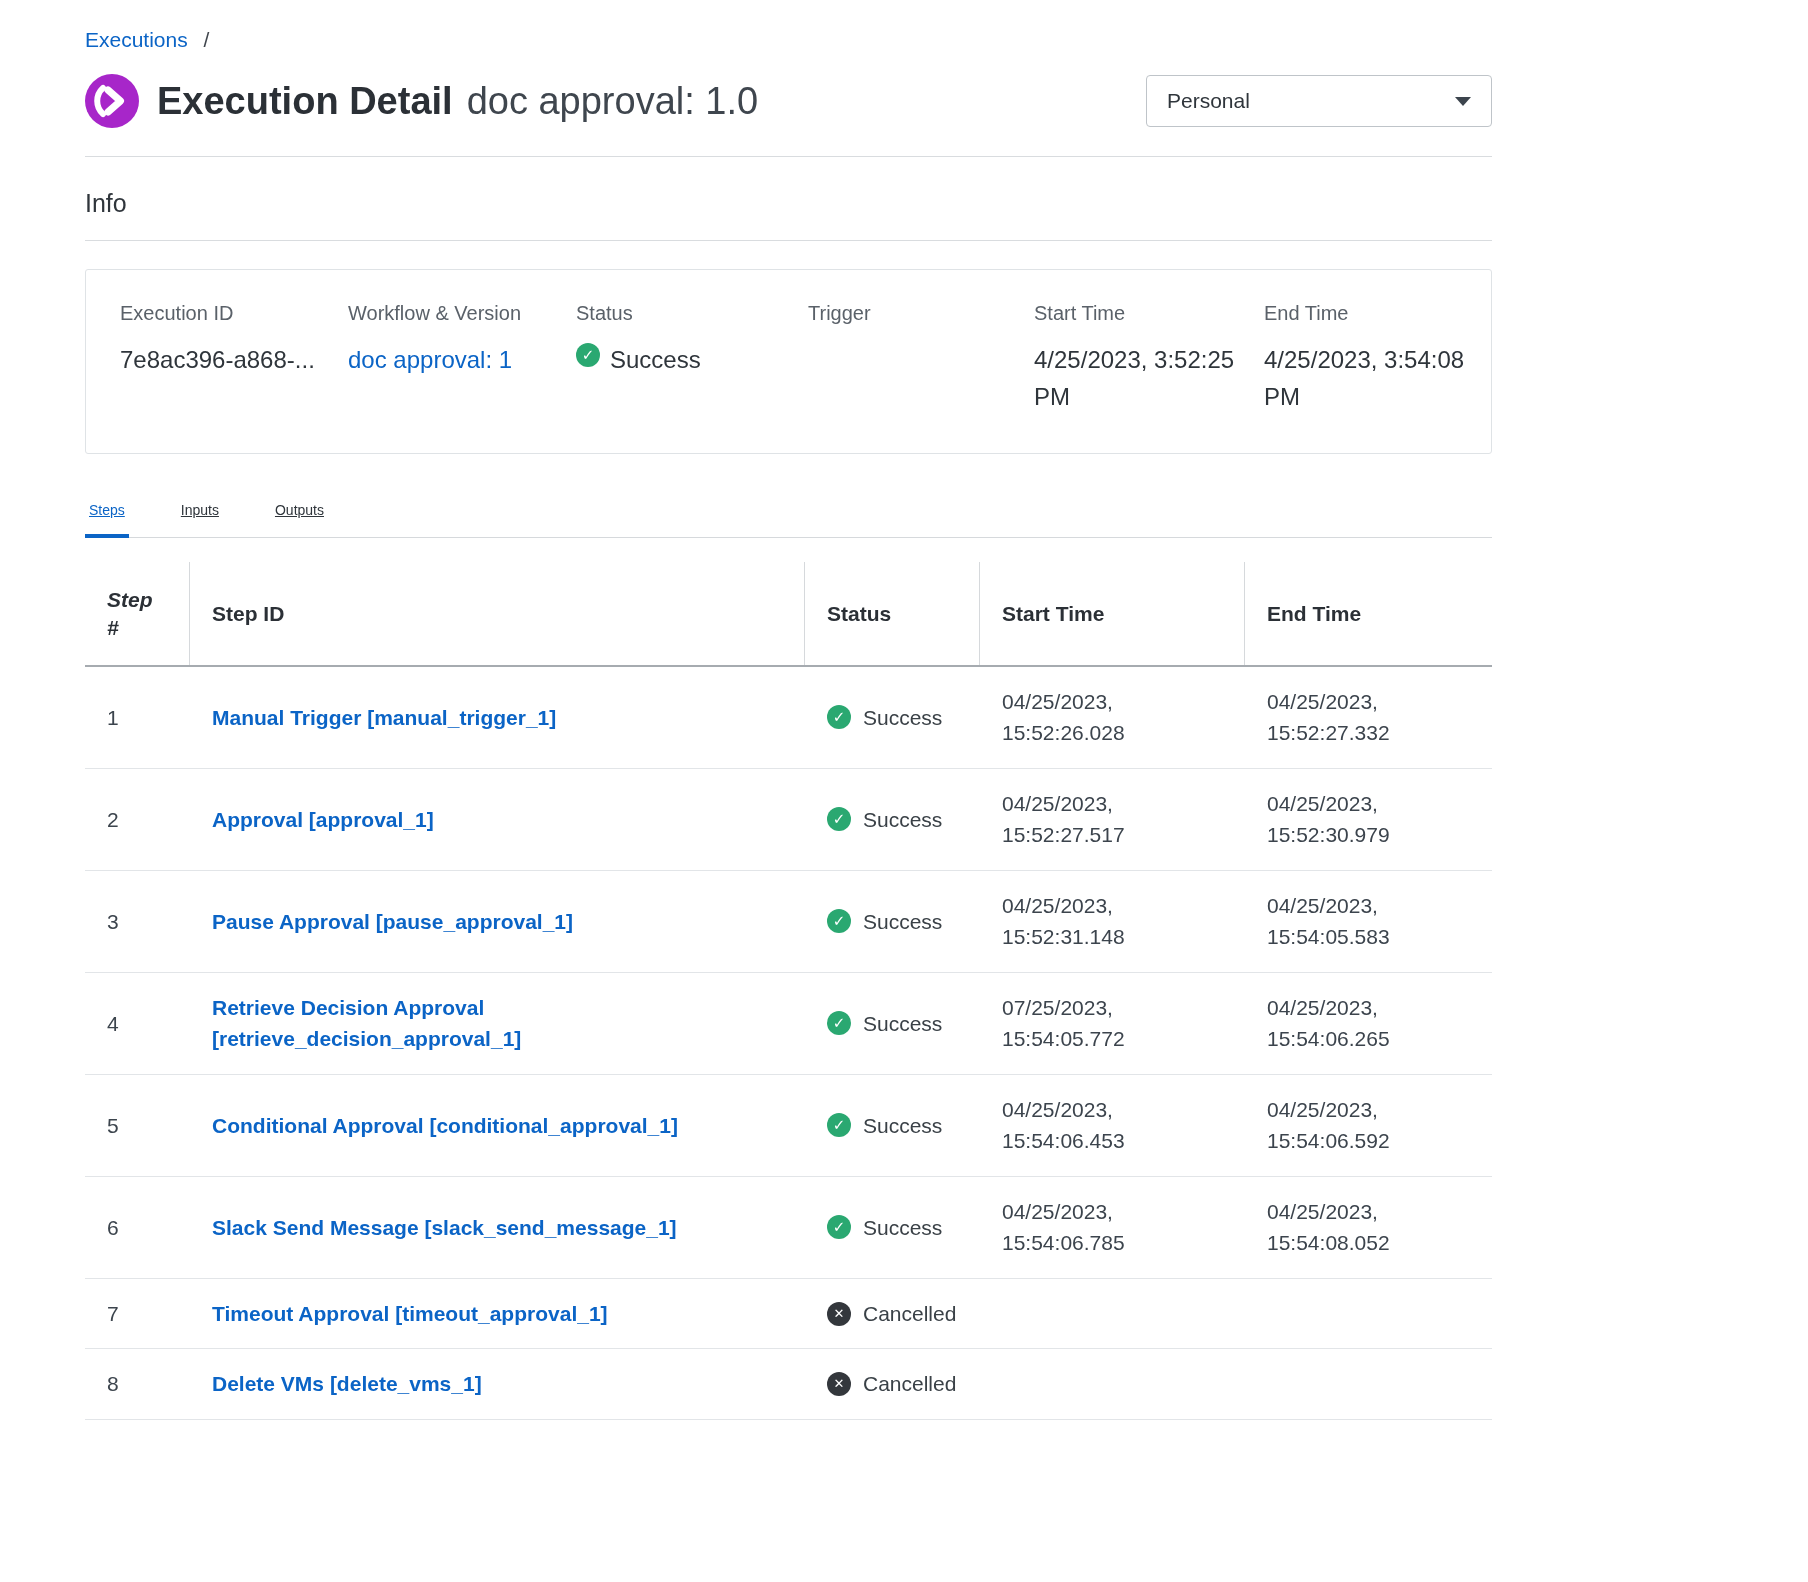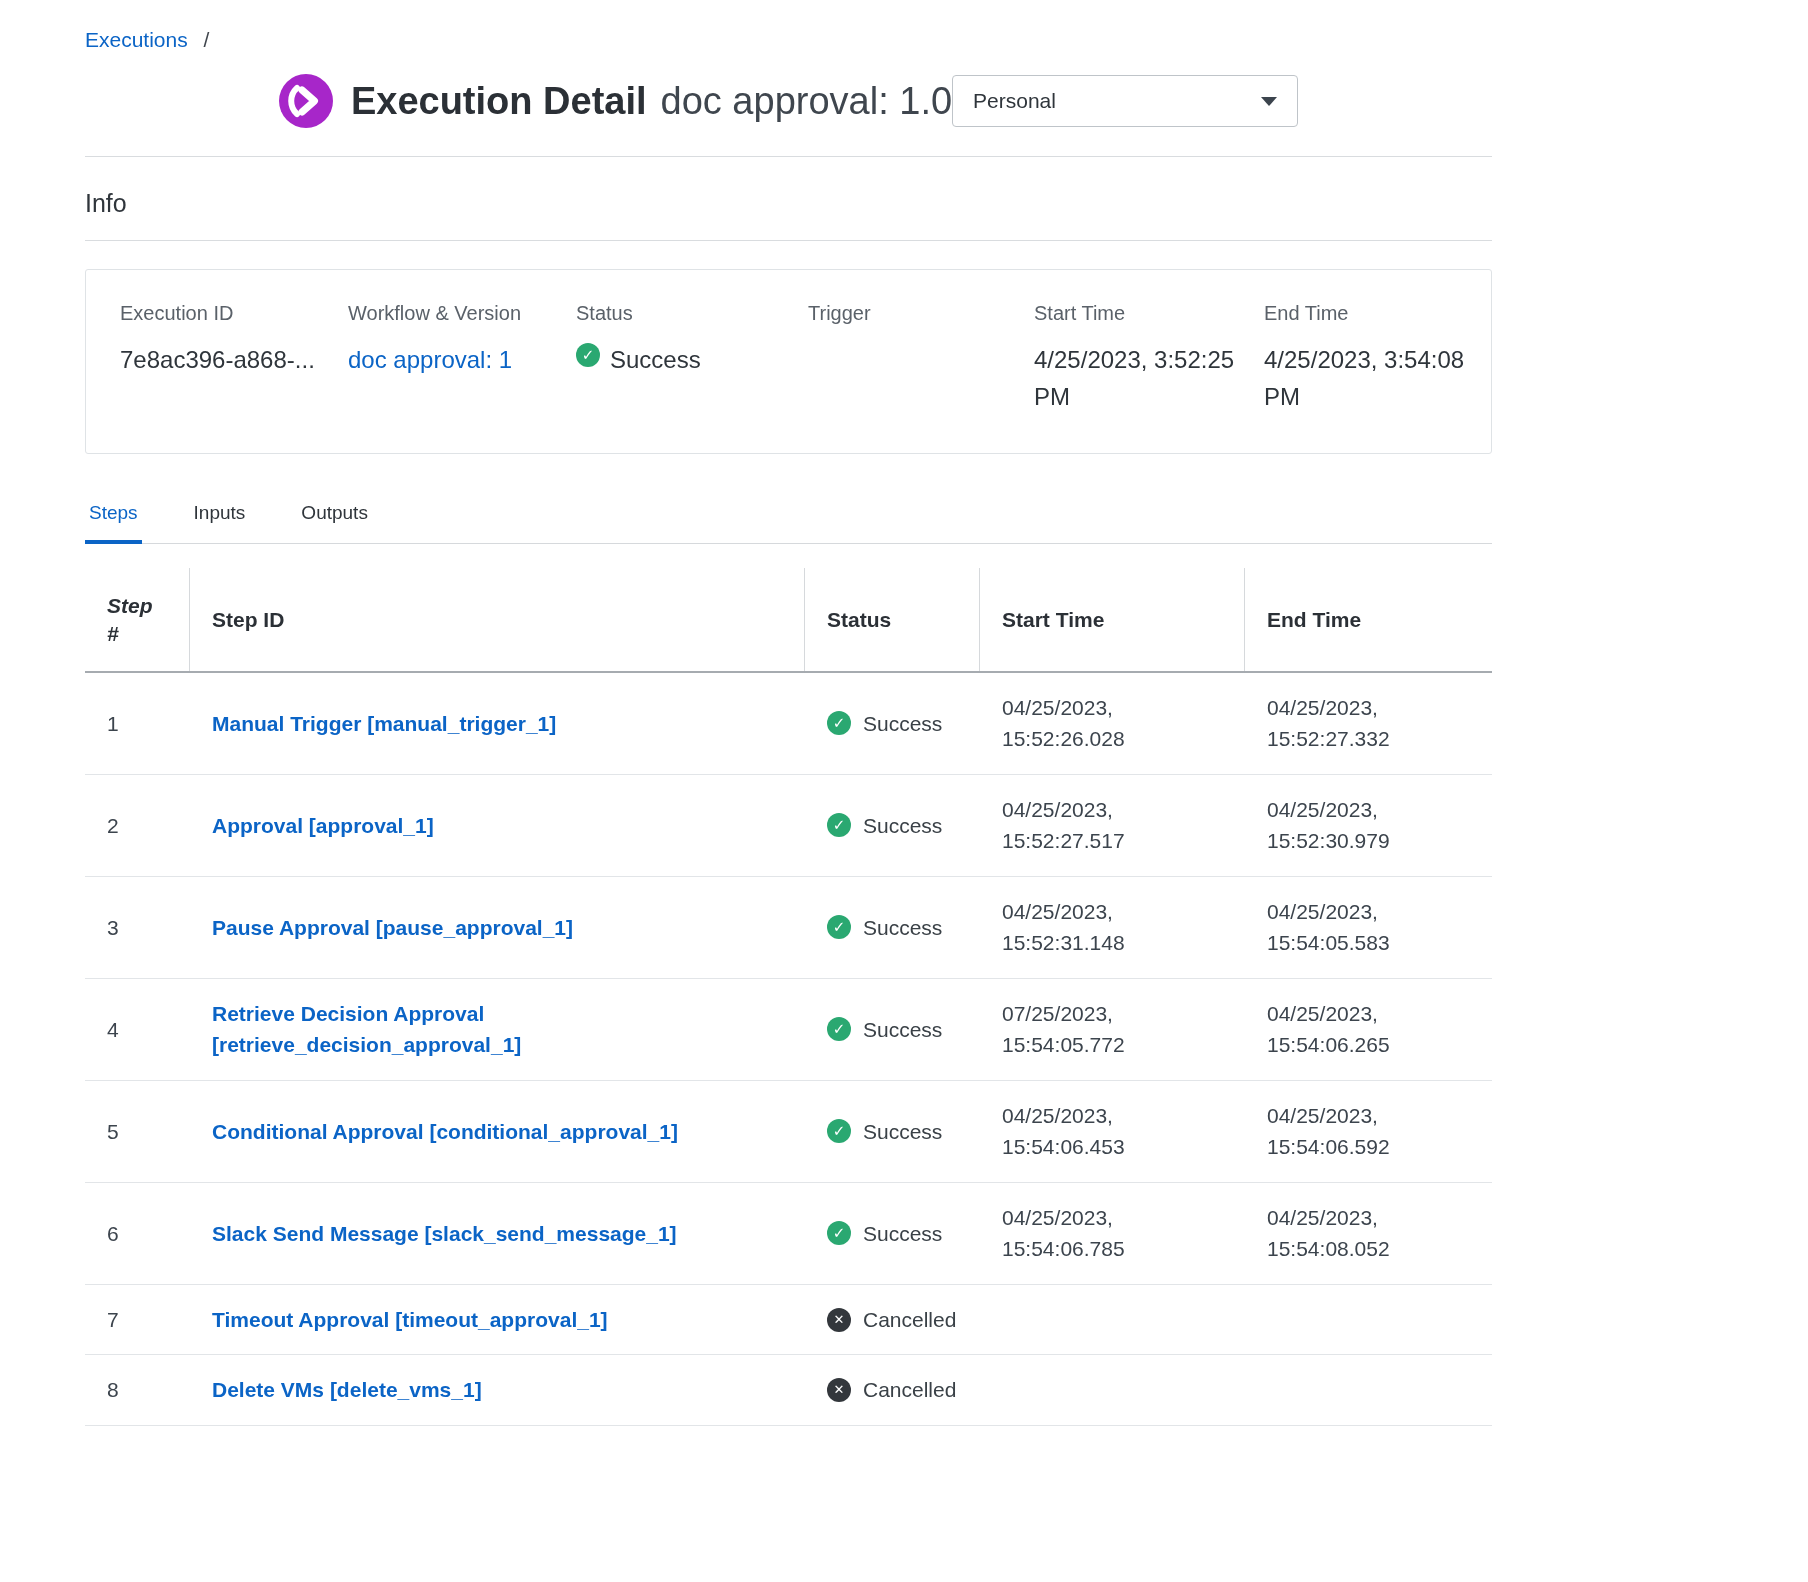--- a/index.html
+++ b/index.html
@@ -12,21 +12,21 @@
   }
 
   .page { width:1407px; margin:28px 0 0 85px; }
 
   
   .breadcrumb { font-size:21px; }
   .breadcrumb a { color:var(--link-blue,#0b64c6); text-decoration:none; cursor:pointer; }
   .breadcrumb .sep { color:#40464d; margin-left:10px; }
 
   
-  .title-row { display:flex; align-items:center; justify-content:center; margin-top:22px; }
+  .title-row { display:flex; align-items:center; justify-content:space-between; margin-top:22px; }
   .title-left { display:flex; align-items:center; }
   .brand-icon { width:54px; height:54px; flex:none; margin-right:18px; }
   h1 { margin:0; font-size:38px; font-weight:700; color:#2b3036; }
   .subtitle { font-size:38px; font-weight:400; color:#3f464e; margin-left:14px; }
   .scope-select {
     width:346px; height:52px; border:1px solid #bfc4c9; border-radius:4px;
     display:flex; align-items:center; justify-content:space-between;
     padding:0 20px; font-size:21px; color:#2f353b; cursor:pointer; background:#fff;
   }
   .chev-down { width:0; height:0; border-left:8px solid transparent; border-right:8px solid transparent; border-top:9px solid #3c444d; }
@@ -59,22 +59,22 @@
     display:inline-flex; align-items:center; justify-content:center; color:#fff; margin-top:2px;
   }
   .status-icon.ok { background:var(--success-green,#2aa871); }
   .status-icon.ok::before { content:"✓"; font-size:15px; font-weight:700; }
   .status-icon.cancel { background:var(--cancelled-dark,#33373c); }
   .status-icon.cancel::before { content:"✕"; font-size:13px; font-weight:700; }
 
   
   .tabs { display:flex; margin-top:48px; border-bottom:1px solid #d6d9dc; }
   .tab {
-    font-size:19px; color:#2f353b; padding:0 4px 16px; margin-right:48px;
-    margin-bottom:-1px; border-bottom:4px solid transparent; cursor:pointer;
+    font-size:14px; color:#2f353b; padding:0 4px 16px; margin-right:48px;
+    margin-bottom:-1px; border-bottom:4px solid transparent; cursor:pointer;text-decoration:underline;
   }
   .tab.active { color:var(--link-blue,#0b64c6); border-bottom-color:var(--link-blue,#0b64c6); }
 
   
   .steps-table { margin-top:24px; }
   .thead { display:flex; border-bottom:2px solid #a6abb0; }
   .thead .cell {
     font-weight:700; color:#2b3036; font-size:21px;
     padding:24px 10px 24px 22px; border-right:1px solid #d6d9dc;
     display:flex; align-items:center; line-height:1.3;

